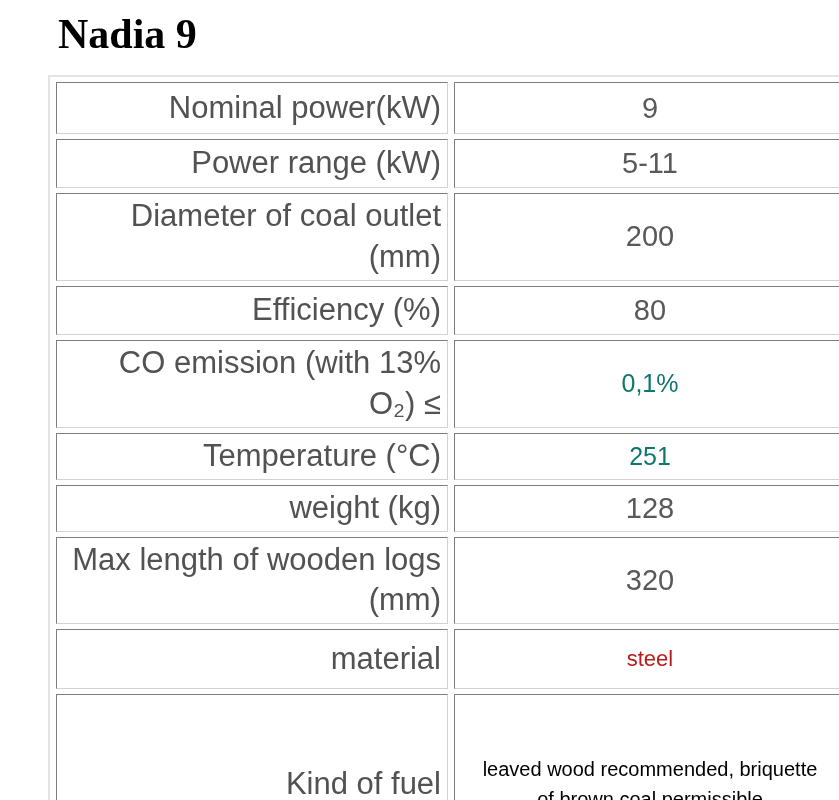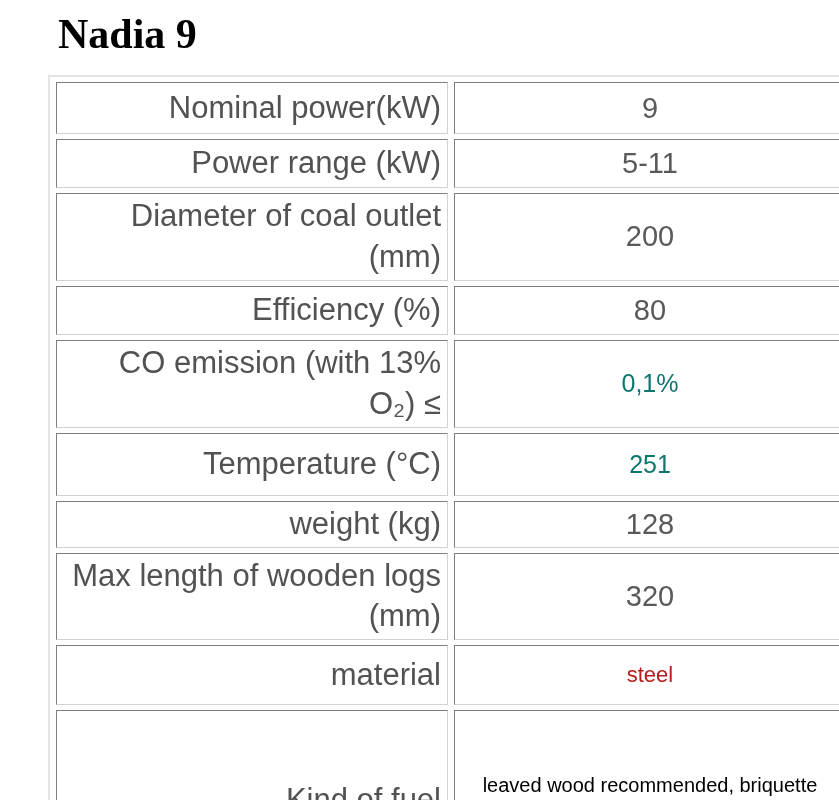--- a/index.html
+++ b/index.html
@@ -66,21 +66,21 @@
   .val-text  {
     font-size: 20px; color: #000000;
     display: inline-block; max-width: 352px; line-height: 1.5;
   }
   
   tr:nth-child(1)  td { height: 52px; }
   tr:nth-child(2)  td { height: 49px; }
   tr:nth-child(3)  td { height: 50px; }
   tr:nth-child(4)  td { height: 49px; }
   tr:nth-child(5)  td { height: 51px; }
-  tr:nth-child(6)  td { height: 63px; }
+  tr:nth-child(6)  td { height: 47px; }
   tr:nth-child(7)  td { height: 36px; }
   tr:nth-child(8)  td { height: 58px; }
   tr:nth-child(9)  td { height: 60px; }
   tr:nth-child(10) td { height: 180px; }
 </style>
 </head>
 <body>
 
 <div class="page">
 

